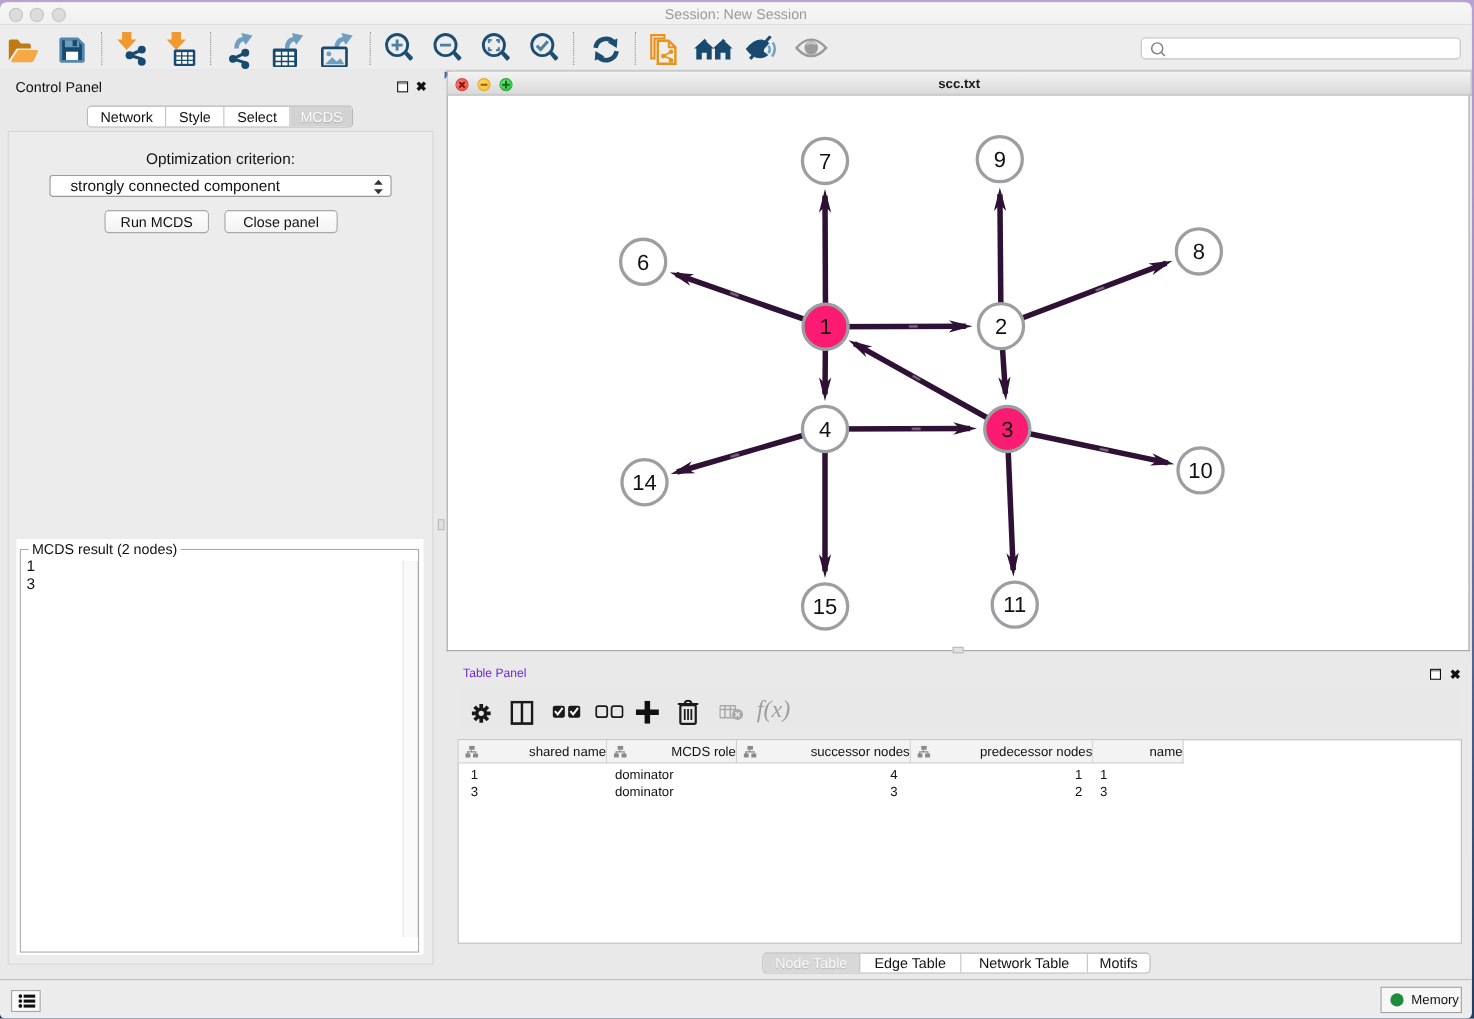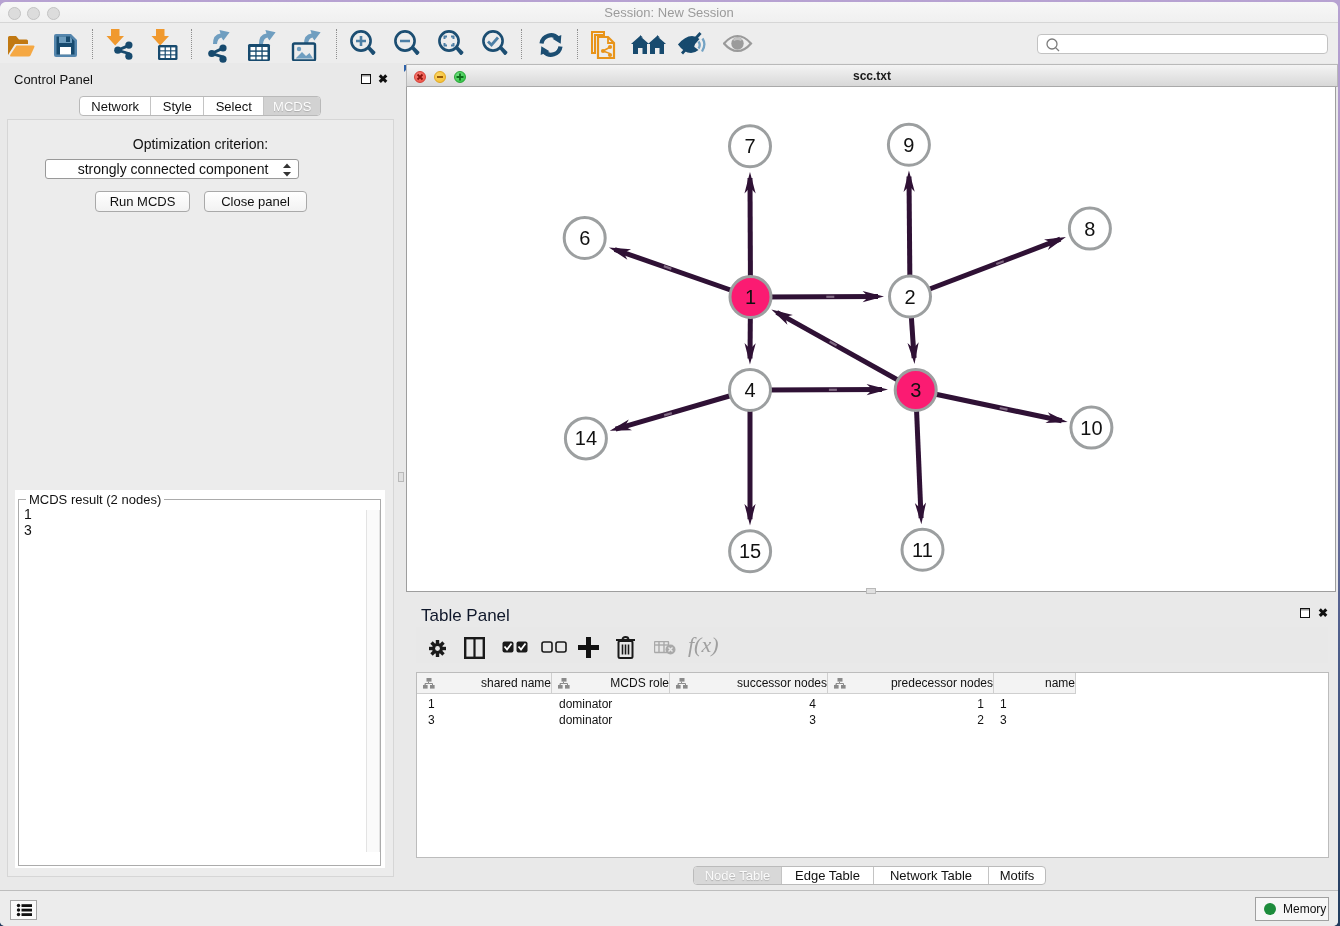--- a/index.html
+++ b/index.html
@@ -17,36 +17,36 @@
 
 #cpanel { position:absolute; left:0; top:0; width:401px; height:827px; background:#e9e9e9; }
 #cpanel .ptitle { position:absolute; left:14px; top:9px; font-size:13px; color:#111; }
 .fsq { position:absolute; width:10px; height:10px; border:1.5px solid #111; background:#fff; box-shadow:inset 0 1.5px 0 #999; }
 .pX { position:absolute; font-size:12px; font-weight:bold; color:#111; }
 #tabs { position:absolute; left:79px; top:33px; width:242px; height:20px; display:flex; border:1px solid #b9b9b9; border-radius:4px; overflow:hidden; background:#fff; font-size:13px; }
 #tabs div { border-right:1px solid #c4c4c4; display:flex; align-items:center; justify-content:center; color:#111; }
 #tabs div:last-child { border-right:none; background:#d2d2d2; color:#fdfdfd; text-shadow:0 1px 1px #aaa; }
 #cpcontent { position:absolute; left:7px; top:56px; width:387px; height:758px; background:#ececec; border:1px solid #d6d6d6; }
 #optlabel { position:absolute; left:0; top:16px; width:100%; text-align:center; font-size:14px; color:#111; }
-#combo { position:absolute; left:37px; top:39px; width:254px; height:20px; background:#fff; border:1px solid #999; border-radius:3px; font-size:14px; color:#111; line-height:18px; padding-left:2px;text-align:center; }
+#combo { position:absolute; left:37px; top:39px; width:311px; height:20px; background:#fff; border:1px solid #999; border-radius:3px; font-size:14px; color:#111; line-height:18px; padding-left:18px; }
 .btn { position:absolute; height:21px; background:linear-gradient(#ffffff,#f2f2f2); border:1px solid #a9a9a9; border-radius:4px; font-size:13px; color:#111; text-align:center; line-height:19px; }
 #resultbox { position:absolute; left:7px; top:370px; width:370px; height:378px; background:#fff; }
 #groupbox { position:absolute; left:3px; top:9px; width:363px; height:367px; border:1px solid #ababab;text-align:center; }
 #grouplabel { position:absolute; left:7px; top:-8px; background:#fff; padding:0 3px; font-size:13px; color:#111; }
 #resulttext { position:absolute; left:9px; top:16px; font-size:14px; color:#111; line-height:16px; }
 #vscroll { position:absolute; right:5px; top:20px; width:14px; height:342px; background:#fafafa; border-left:1px solid #e3e3e3; border-right:1px solid #e3e3e3; }
 
 #netframe { position:absolute; left:406px; top:1px; width:932px; height:527px; }
 #nettitle { position:absolute; left:0; top:0; width:100%; height:23px; background:linear-gradient(180deg,#f4f4f4,#d8d8d8); border:1px solid #b9b9b9; border-bottom:1px solid #a9a9a9; }
 .light { position:absolute; top:6px; width:12px; height:12px; border-radius:50%; }
 #netcanvas { position:absolute; left:0px; top:23px; width:930px; height:505px; background:#fff; border:1px solid #9e9e9e; border-top:none; }
 #nettitletext { position:absolute; top:4px; left:0; width:100%; text-align:center; font-weight:bold; font-size:12px; color:#1a1a1a; }
 
 #tpanel { position:absolute; left:406px; top:534px; width:932px; height:293px; background:#e9e9e9; }
-#tpanel .ptitle { position:absolute; left:15px; top:9px; font-size:17px; color:#0f172a; }
+#tpanel .ptitle { position:absolute; left:15px; top:9px; font-size:11px; color:#6d28d9; }
 #ttoolbar { position:absolute; left:10px; top:30px; width:912px; height:36px; background:#e8e8e8; }
 #ttable { position:absolute; left:10px; top:75px; width:913px; height:186px; background:#fff; border:1px solid #bcbcbc; }
 .hcell { position:absolute; top:0; height:21px; background:#f3f3f3; border-right:1px solid #cfcfcf; border-bottom:1px solid #cfcfcf; font-size:12px; color:#111; text-align:right; line-height:21px; }
 .tcell { position:absolute; font-size:12px; color:#111; height:16px; line-height:16px; }
 #btabs { position:absolute; left:287px; top:269px; height:19px; display:flex; border:1px solid #bbb; border-radius:4px; overflow:hidden; background:#fff; font-size:13px; }
 #btabs div { border-right:1px solid #c4c4c4; display:flex; align-items:center; justify-content:center; color:#111; white-space:nowrap; }
 #btabs div:first-child { background:#d8d8d8; color:#fbfbfb; border-right:1px solid #c4c4c4; text-shadow:0 1px 1px #b0b0b0; }
 #btabs div:last-child { border-right:none; }
 
 #statusbar { position:absolute; left:0; top:888px; width:1338px; height:36px; background:#ececec; border-top:1px solid #bdbdbd; }

